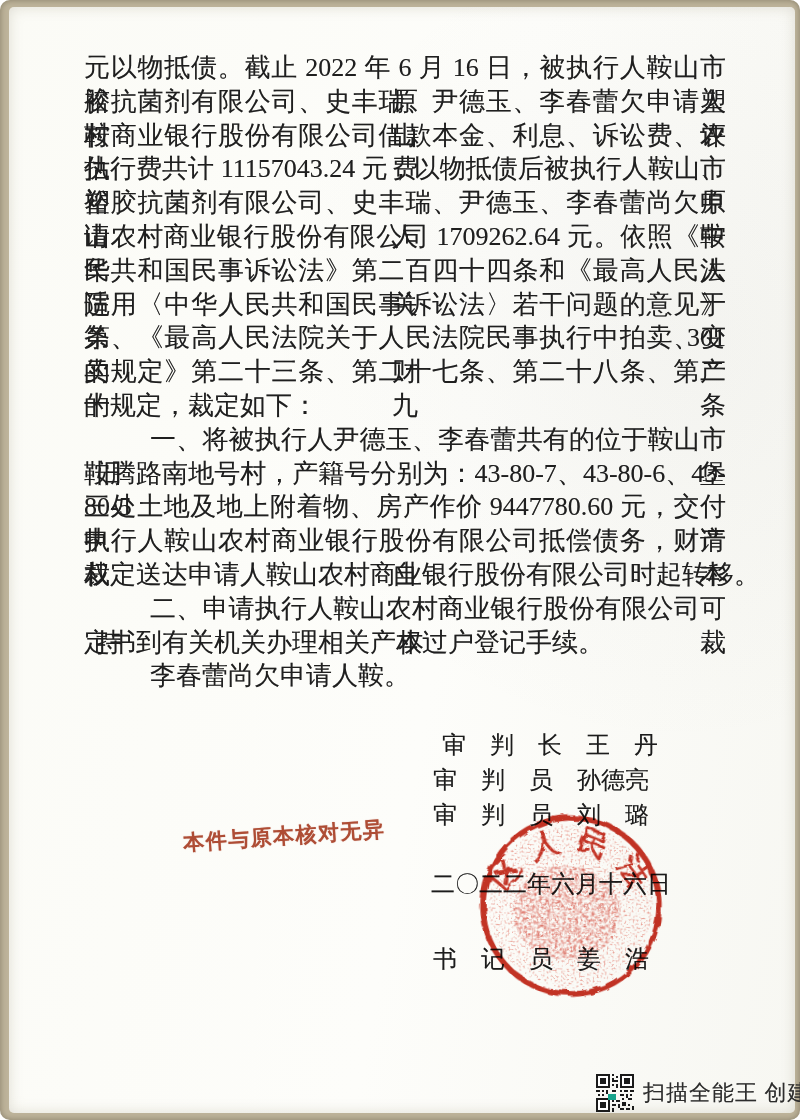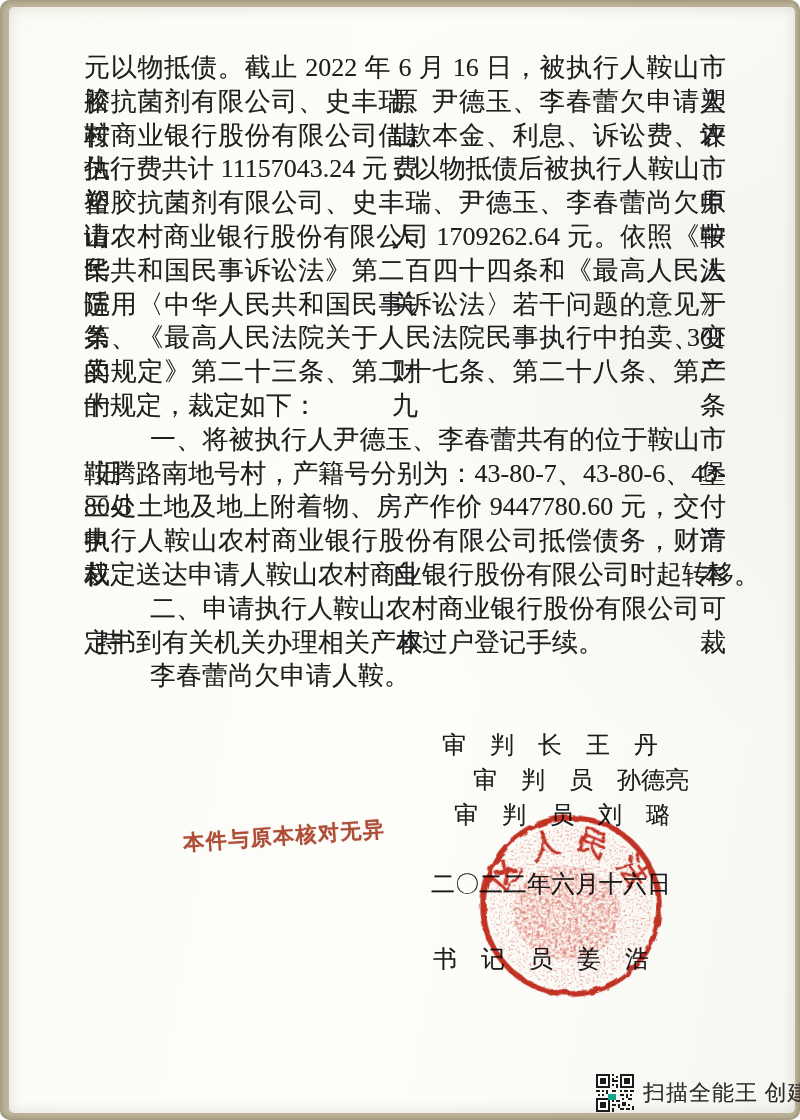--- a/index.html
+++ b/index.html
@@ -13,22 +13,22 @@
            linear-gradient(100deg,#fbfbf6 0%,#fdfdfa 55%,#f7f7f2 100%);
          border-radius:5px;box-shadow:inset 0 0 14px rgba(140,130,105,.25);}
   .body-text{position:absolute;left:84px;top:51px;width:642px;color:#1f1f1f;}
   .line{height:33.8px;line-height:33.8px;font-size:26px;white-space:nowrap;
         text-shadow:0 0 .6px rgba(20,20,20,.4);}
   .j{white-space:normal;text-align:justify;text-align-last:justify;}
   .indent{text-indent:54px;margin-left:12px;}
   .sig{position:absolute;color:#1c1c1c;font-size:24px;white-space:nowrap;
        text-shadow:0 0 .6px rgba(20,20,20,.4);z-index:2;}
   .judge1{left:442px;top:729px;}
-  .judge2{left:433px;top:764px;margin-left:40px;}
-  .judge3{left:454px;top:799px;}
+  .judge2{left:433px;top:764px;}
+  .judge3{left:433px;top:799px;}
   .dateline{left:431px;top:868px;}
   .clerkline{left:433px;top:943px;}
   .proofread{position:absolute;left:183px;top:822px;font-size:21px;font-weight:bold;
              color:#a63a20;letter-spacing:1.5px;transform:rotate(-4deg);opacity:.9;
              text-shadow:0 0 1px rgba(166,58,32,.55);z-index:1;white-space:nowrap;}
   .seal{position:absolute;left:464px;top:799px;width:214px;height:214px;
         transform:rotate(4deg);mix-blend-mode:multiply;opacity:.96;z-index:3;}
   .watermark{position:absolute;left:596px;top:1074px;display:flex;align-items:center;
              gap:9px;z-index:2;}
   .qr-wrap{width:38px;height:38px;overflow:hidden;}

